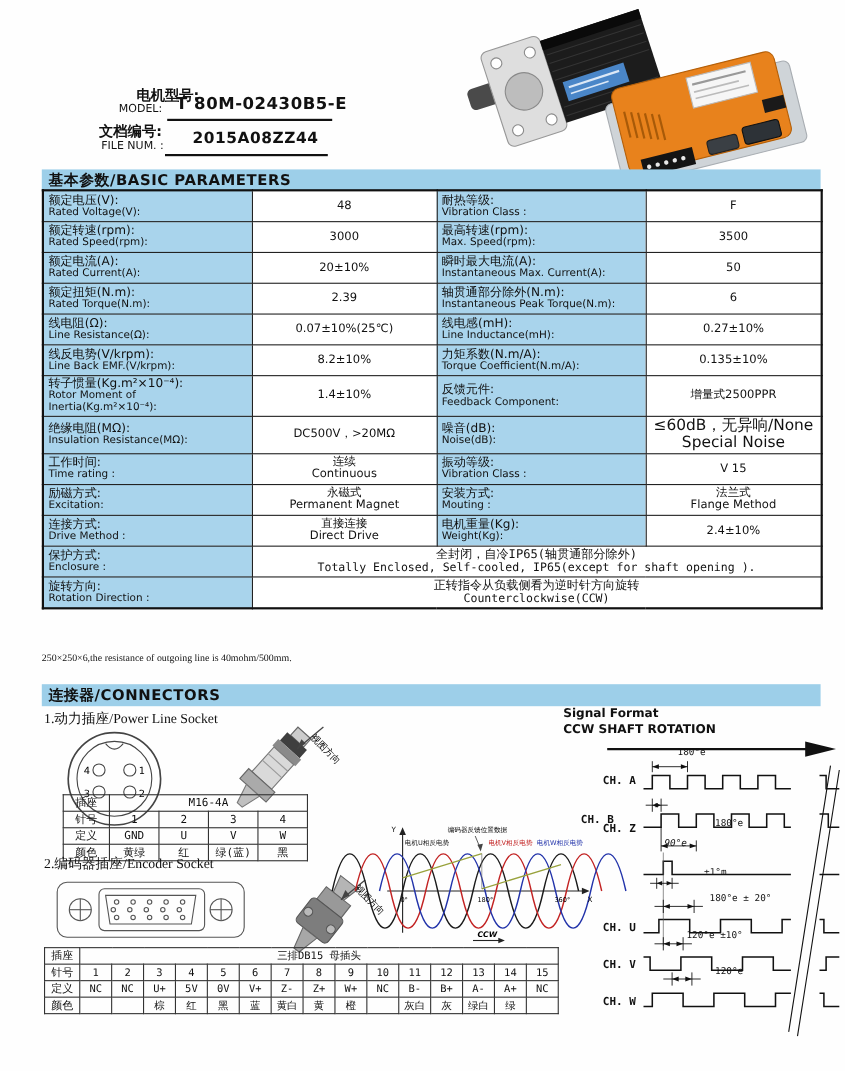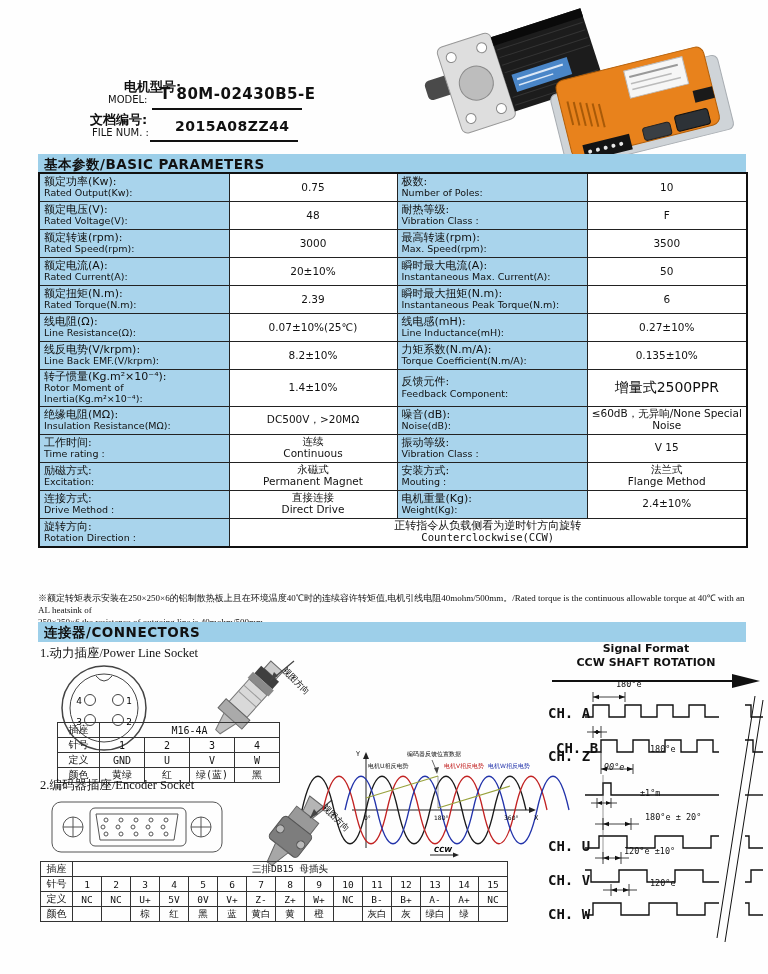--- a/index.html
+++ b/index.html
@@ -30,22 +30,22 @@
             font-size:9px;line-height:1.35;}
   
   .subtitle{font-size:12.5px;font-family:"Liberation Serif",serif;}
   
   table.ctab{position:absolute;border-collapse:collapse;border:1px solid #333;text-align:center;}
   table.ctab td{border:1px solid #333;padding:0 2px;font-size:10px;height:12px;
                 font-family:"DejaVu Sans Mono",monospace;}
   table.ctab td.rl{font-family:"DejaVu Sans",sans-serif;font-size:10px;}
   table.enc td{height:14px;font-size:9.5px;}
   
-  .sig-title{position:absolute;left:533px;width:226px;text-align:center;font-weight:bold;font-size:11px;}
-  .ch{position:absolute;font-size:14px;font-weight:bold;font-family:"DejaVu Sans Mono",monospace;}
+  .sig-title{position:absolute;left:512px;width:226px;font-weight:bold;font-size:11px;}
+  .ch{position:absolute;font-size:10px;font-weight:bold;font-family:"DejaVu Sans Mono",monospace;}
   .ann{position:absolute;font-size:8.5px;font-family:"DejaVu Sans Mono",monospace;}
   svg{position:absolute;overflow:visible;}
 </style>
 </head>
 <body>
 
 <div class="page">
 
   <div class="abs hlab-cn" style="left:92px;top:78px;margin-left:32px;">电机型号:</div>
   <div class="abs hlab-en" style="left:108px;top:94px;">MODEL:</div>
@@ -114,38 +114,20 @@
 
   <table class="basic">
     <colgroup>
         <col style="width:190px">
         <col style="width:168px">
         <col style="width:190px">
         <col style="width:160px">
       </colgroup>
     <tbody>
 
-        <tr>
-          <td class="lbl">
-            <div class="cn">额定功率(Kw):</div>
-            <div class="en">Rated Output(Kw):</div>
-          </td>
-          <td class="val">
-            <div>0.75</div>
-            <div></div>
-          </td>
-          <td class="lbl">
-            <div class="cn">极数:</div>
-            <div class="en">Number of Poles:</div>
-          </td>
-          <td class="val">
-            <div>10</div>
-            <div></div>
-          </td>
-        </tr>
 
         <tr>
           <td class="lbl">
             <div class="cn">额定电压(V):</div>
             <div class="en">Rated Voltage(V):</div>
           </td>
           <td class="val">
             <div>48</div>
             <div></div>
           </td>
@@ -200,21 +182,21 @@
         <tr>
           <td class="lbl">
             <div class="cn">额定扭矩(N.m):</div>
             <div class="en">Rated Torque(N.m):</div>
           </td>
           <td class="val">
             <div>2.39</div>
             <div></div>
           </td>
           <td class="lbl">
-            <div class="cn">瞬时最大扭矩(N.m):</div>
+            <div class="cn">轴贯通部分除外(N.m):</div>
             <div class="en">Instantaneous Peak Torque(N.m):</div>
           </td>
           <td class="val">
             <div>6</div>
             <div></div>
           </td>
         </tr>
 
         <tr>
           <td class="lbl">
@@ -343,35 +325,44 @@
           <td class="lbl">
             <div class="cn">电机重量(Kg):</div>
             <div class="en">Weight(Kg):</div>
           </td>
           <td class="val">
             <div>2.4±10%</div>
             <div></div>
           </td>
         </tr>
 
+      <tr>
+        <td class="lbl">
+          <div class="cn">保护方式:</div>
+          <div class="en">Enclosure :</div>
+        </td>
+        <td class="val mono" colspan="3">
+          <div class="cn">全封闭，自冷IP65(轴贯通部分除外)</div>
+          <div>Totally Enclosed, Self-cooled, IP65(except for shaft opening ).</div>
+        </td>
+      </tr>
       <tr>
         <td class="lbl">
           <div class="cn">旋转方向:</div>
           <div class="en">Rotation Direction :</div>
         </td>
         <td class="val mono" colspan="3">
           <div class="cn">正转指令从负载侧看为逆时针方向旋转</div>
           <div>Counterclockwise(CCW)</div>
         </td>
       </tr>
     </tbody>
   </table>
 
   <div class="footnote">
-    <div>※额定转矩表示安装在250×250×6的铝制散热板上且在环境温度40℃时的连续容许转矩值,电机引线电阻40mohm/500mm。/Rated torque is the continuous allowable torque at 40℃ with an AL heatsink of</div>
     <div>250×250×6,the resistance of outgoing line is 40mohm/500mm.</div>
   </div>
 
   <div class="bar" style="top:622px;">连接器/CONNECTORS</div>
 
   <div class="abs subtitle" style="left:40px;top:645px;">1.动力插座/Power Line Socket</div>
 
   <svg style="left:52px;top:658px;" width="104" height="100" viewBox="0 0 104 100">
     <circle cx="52" cy="50" r="42" fill="none" stroke="#444" stroke-width="1.5"></circle>
     <circle cx="52" cy="50" r="34" fill="none" stroke="#444" stroke-width="1"></circle>
@@ -581,21 +572,21 @@
   </table>
 
   <div class="sig-title" style="top:642px;">Signal Format</div>
   <div class="sig-title" style="top:656px;">CCW SHAFT ROTATION</div>
   <svg style="left:548px;top:674px;" width="214" height="14" viewBox="0 0 214 14">
     <line x1="4" y1="7" x2="186" y2="7" stroke="#111" stroke-width="2"></line>
     <polygon points="184,0 212,7 184,14" fill="#111"></polygon>
   </svg>
 
   <span class="ch" style="left:548px;top:705px;">CH. A</span>
-  <span class="ch" style="left:556px;top:740px;">CH. B</span>
+  <span class="ch" style="left:528px;top:740px;">CH. B</span>
   <span class="ch" style="left:548px;top:748px;">CH. Z</span>
   <span class="ch" style="left:548px;top:838px;">CH. U</span>
   <span class="ch" style="left:548px;top:872px;">CH. V</span>
   <span class="ch" style="left:548px;top:906px;">CH. W</span>
 
   <span class="ann" style="left:616px;top:679px;">180°e</span>
   <span class="ann" style="left:604px;top:762px;font-style:italic;">90°e</span>
   <span class="ann" style="left:650px;top:744px;">180°e</span>
   <span class="ann" style="left:640px;top:788px;">±1°m</span>
   <span class="ann" style="left:645px;top:812px;">180°e ± 20°</span>

